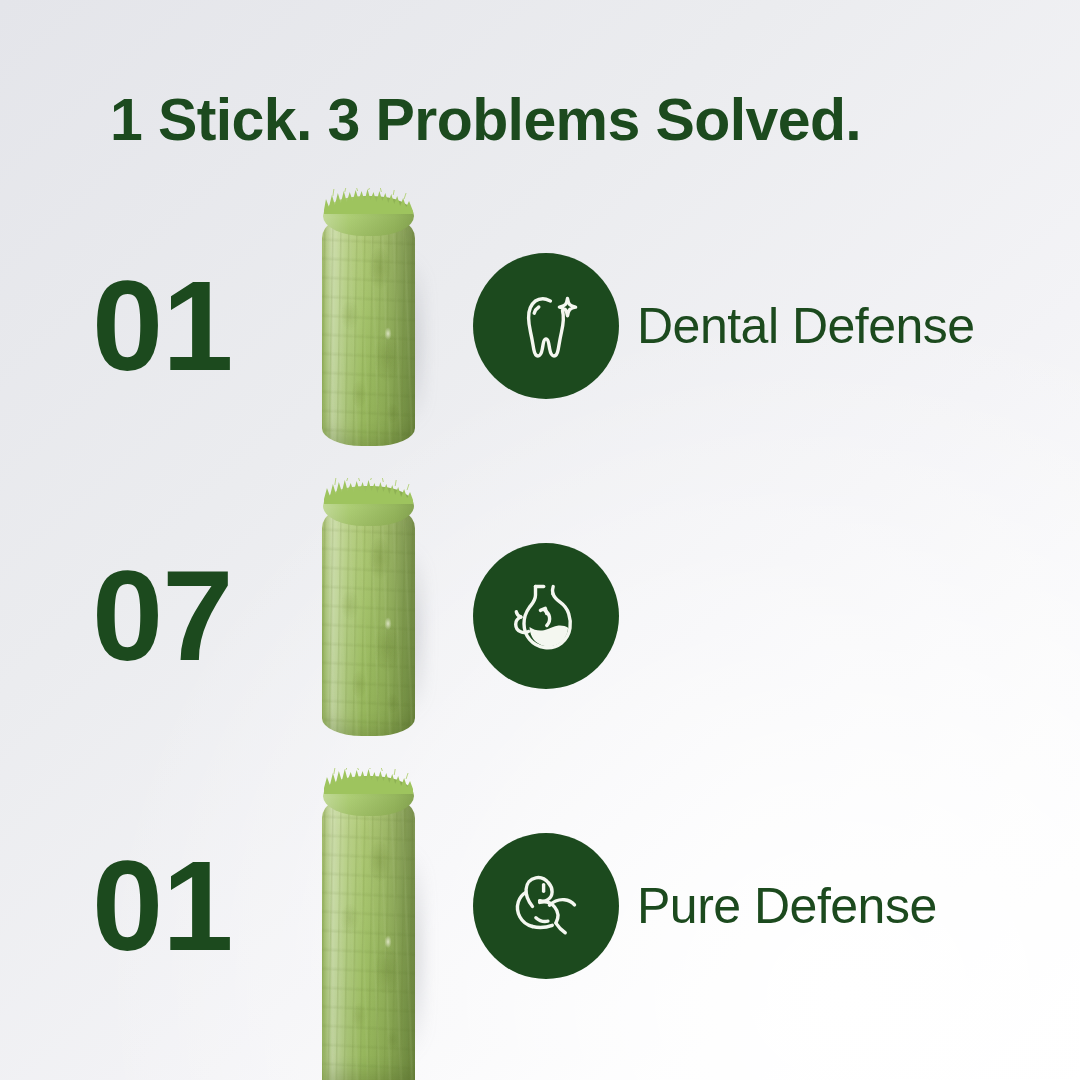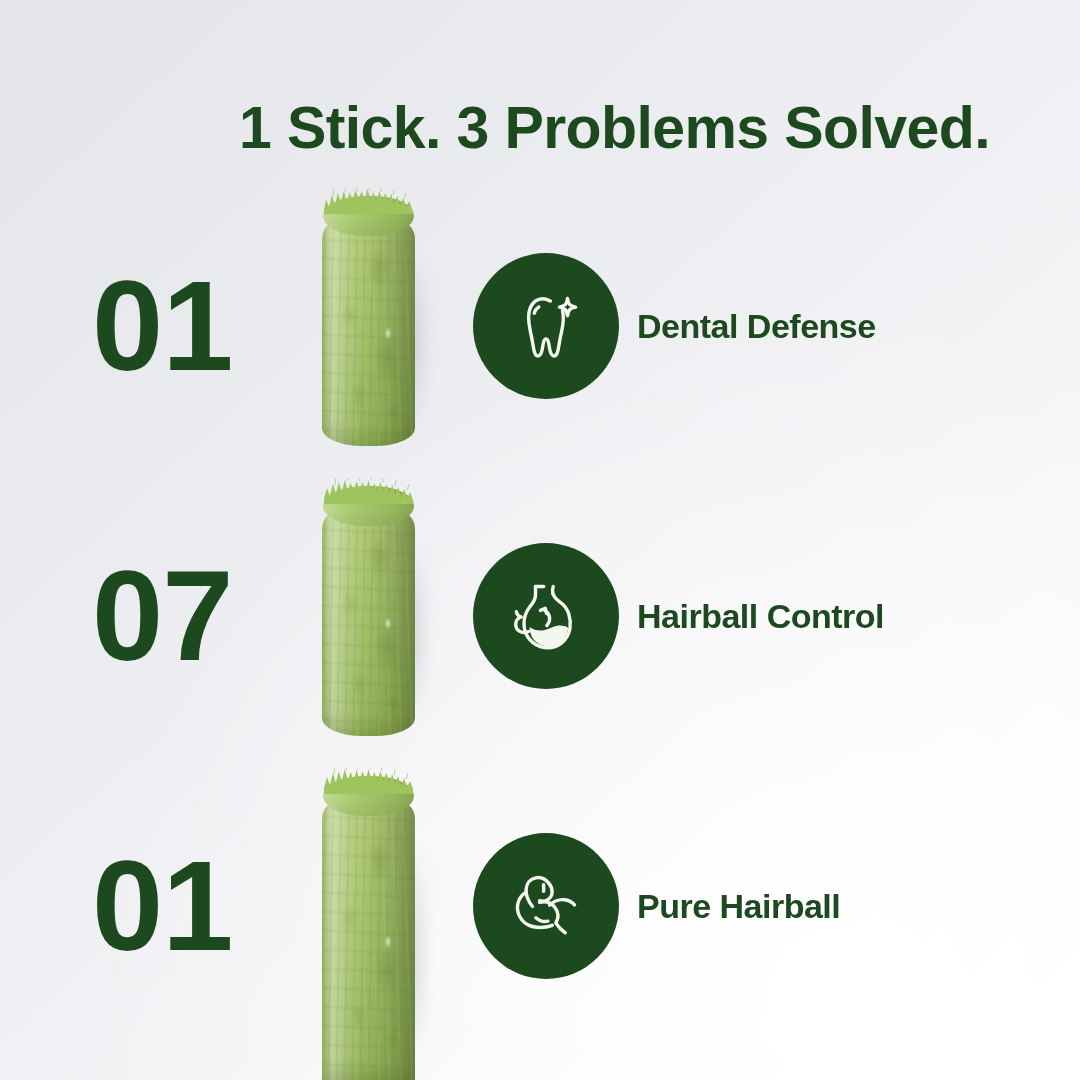--- a/index.html
+++ b/index.html
@@ -22,29 +22,28 @@
     overflow: hidden;
     background:
       radial-gradient(120% 110% at 78% 92%, #ffffff 0%, rgba(255,255,255,0) 58%),
       linear-gradient(138deg, #e4e5ea 0%, #ebecef 34%, #f3f3f6 62%, #fafafb 82%, #ffffff 100%);
   }
 
   
   .headline {
     position: absolute;
     left: 110px;
-    top: 96px;
+    top: 88px;
     width: 880px;
     font-size: 59px;
     line-height: 64px;
     font-weight: 700;
     letter-spacing: -0.6px;
     color: #1c4a1e;
     white-space: nowrap;
-    text-align: right;
   }
 
   
   .row {
     position: absolute;
     left: 0;
     width: 1080px;
     height: 150px;
     margin-top: 14px;
   }
@@ -82,23 +81,23 @@
   .icon-badge svg {
     display: block;
   }
 
   
   .benefit-label {
     position: absolute;
     left: 637px;
     top: 50%;
     transform: translateY(-50%);
-    font-size: 34px;
+    font-size: 50px;
     line-height: 50px;
-    font-weight: 700;
+    font-weight: 400;
     letter-spacing: -0.5px;
     color: #1c4a1e;
     white-space: nowrap;
   }
 
   
   .stick {
     position: absolute;
     left: 322px;
     width: 93px;
@@ -314,21 +313,20 @@
 
           <path d="M29.5 62.5c-2.6 1.2-5.3 1.4-7.8.3-3.2-1.4-5-4.2-5-7.6 0-3.5 2-6 5.2-7.2"></path>
           <path d="M21.9 48c-2.6-1.1-4.2-2.9-4.6-5.3"></path>
 
           <path d="M47.8 56.5c2.4-2.6 3.3-5.6 2.6-8.9-.6-2.9-2.3-5-4.8-6.4"></path>
           <path d="M41.4 41.4l4.9-2.1 1.4 5.3"></path>
         </svg>
       </span>
     </div>
 
-    <div class="benefit-label">Hairball Control</div>
   </div>
 
   <div class="row row-3">
     <div class="step-number">01</div>
 
     <div class="icon-badge">
       <span>
         <svg width="94" height="94" viewBox="0 0 94 94" fill="none" stroke="#f4f7f0" stroke-width="3.4" stroke-linecap="round" stroke-linejoin="round">
 
           <path d="M33.5 47.5c-4.5-5.5-6.8-11.4-6.4-17.1.4-6.2 4.2-10.6 9.7-11.6 4.9-.9 9.7 1.3 12.8 5.2"></path>
@@ -341,16 +339,16 @@
           <path d="M40.6 43.4c5.8-1.6 11.4.2 15 4.6 3.7 4.5 4.2 10.6 1.4 15.9"></path>
           <path d="M36.9 58.7c3.4 3.2 7.6 4.4 12 3.5"></path>
 
           <path d="M50.5 46.2c4.3-4.1 9.3-6 14.9-5.5 4.2.4 7.6 2.2 10.1 5.2"></path>
 
           <path d="M56.9 64.2c2.5 4 5.6 7.2 9.3 9.6"></path>
         </svg>
       </span>
     </div>
 
-    <div class="benefit-label">Pure Hairball</div>
+    <div class="benefit-label">Pure Defense</div>
   </div>
 
 </div>
 
 </body></html>

